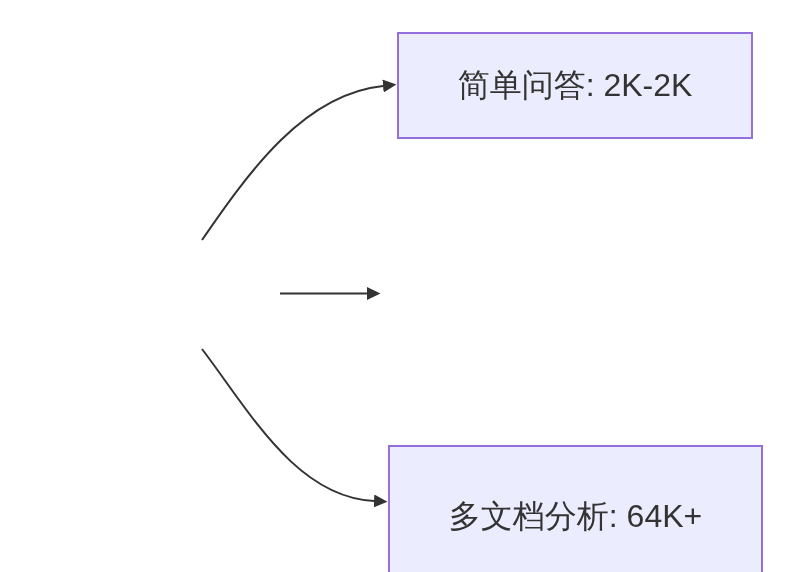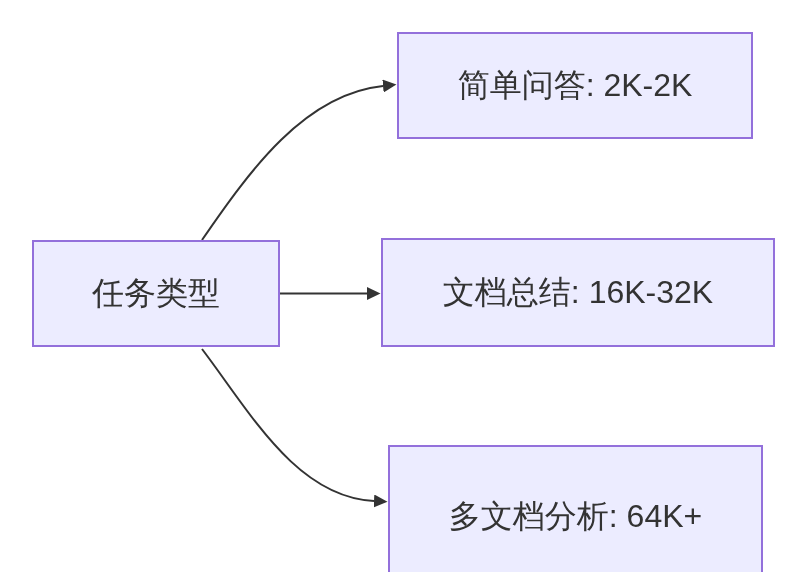--- a/index.html
+++ b/index.html
@@ -55,21 +55,19 @@
     <defs>
       <marker id="arrowhead" markerUnits="userSpaceOnUse" markerWidth="14" markerHeight="13" refX="0" refY="6.5" orient="auto">
         <path d="M0,0 L13.5,6.5 L0,13 Z" fill="var(--edge, #333333)"></path>
       </marker>
     </defs>
     <path class="edge-path" d="M202,240 C250,170 305,94 383,86" marker-end="url(#arrowhead)"></path>
     <path class="edge-path" d="M280,293.5 L367,293.5" marker-end="url(#arrowhead)"></path>
     <path class="edge-path" d="M202,349 C250,412 296,497 374,501" marker-end="url(#arrowhead)"></path>
   </svg>
 
-  <div class="node" id="node-center">任务类型</div>
 
   <div class="node" id="node-top">简单问答: 2K-2K</div>
 
-  <div class="node" id="node-middle">文档总结: 16K-32K</div>
 
   <div class="node" id="node-bottom">多文档分析: 64K+</div>
 
 </div>
 
 </body></html>

